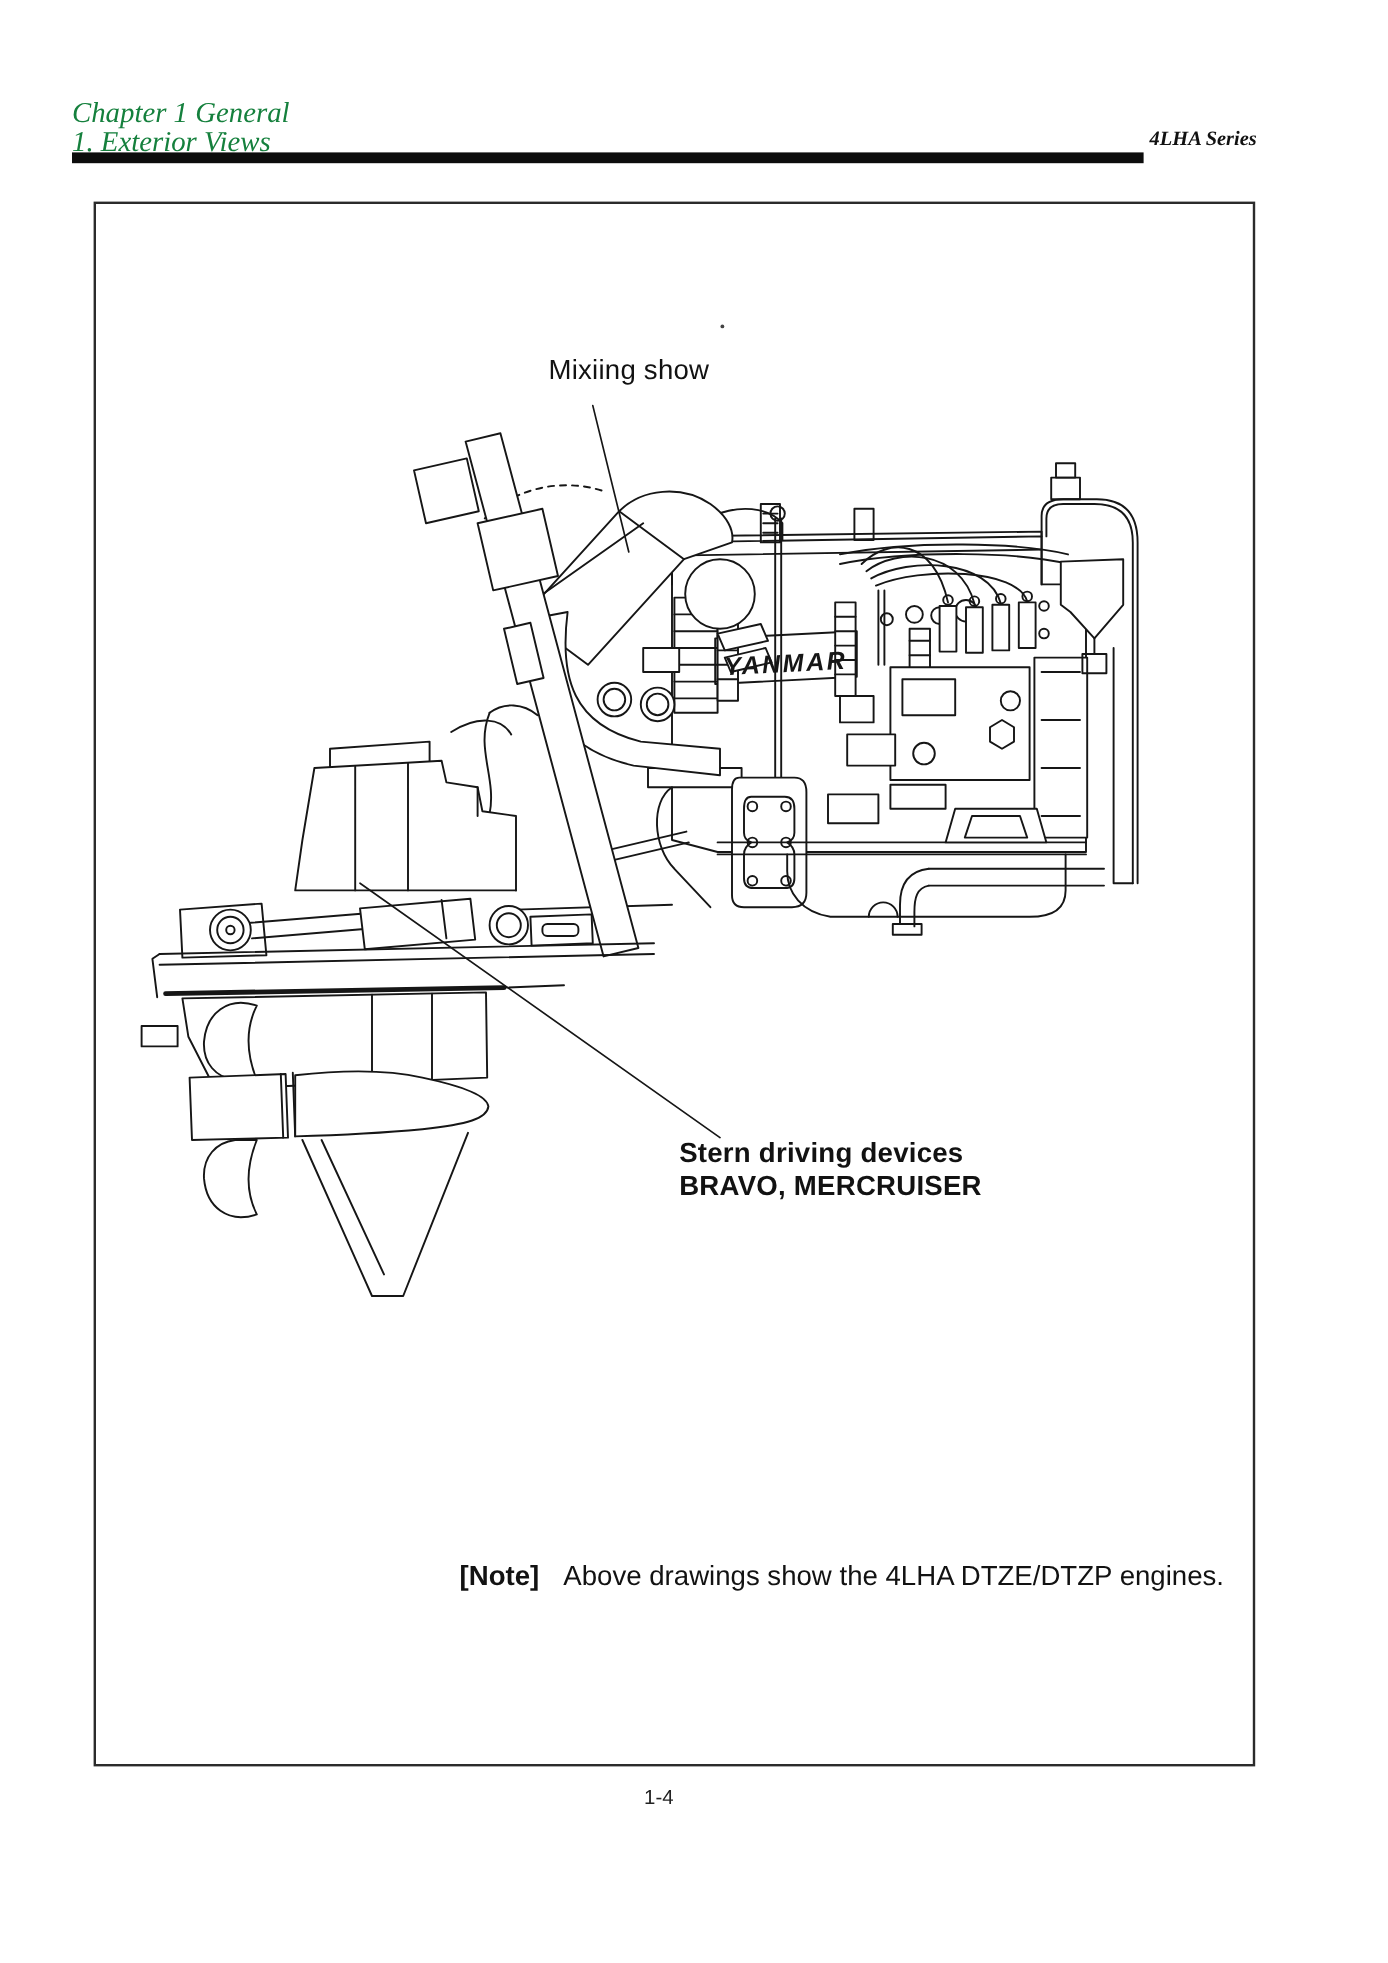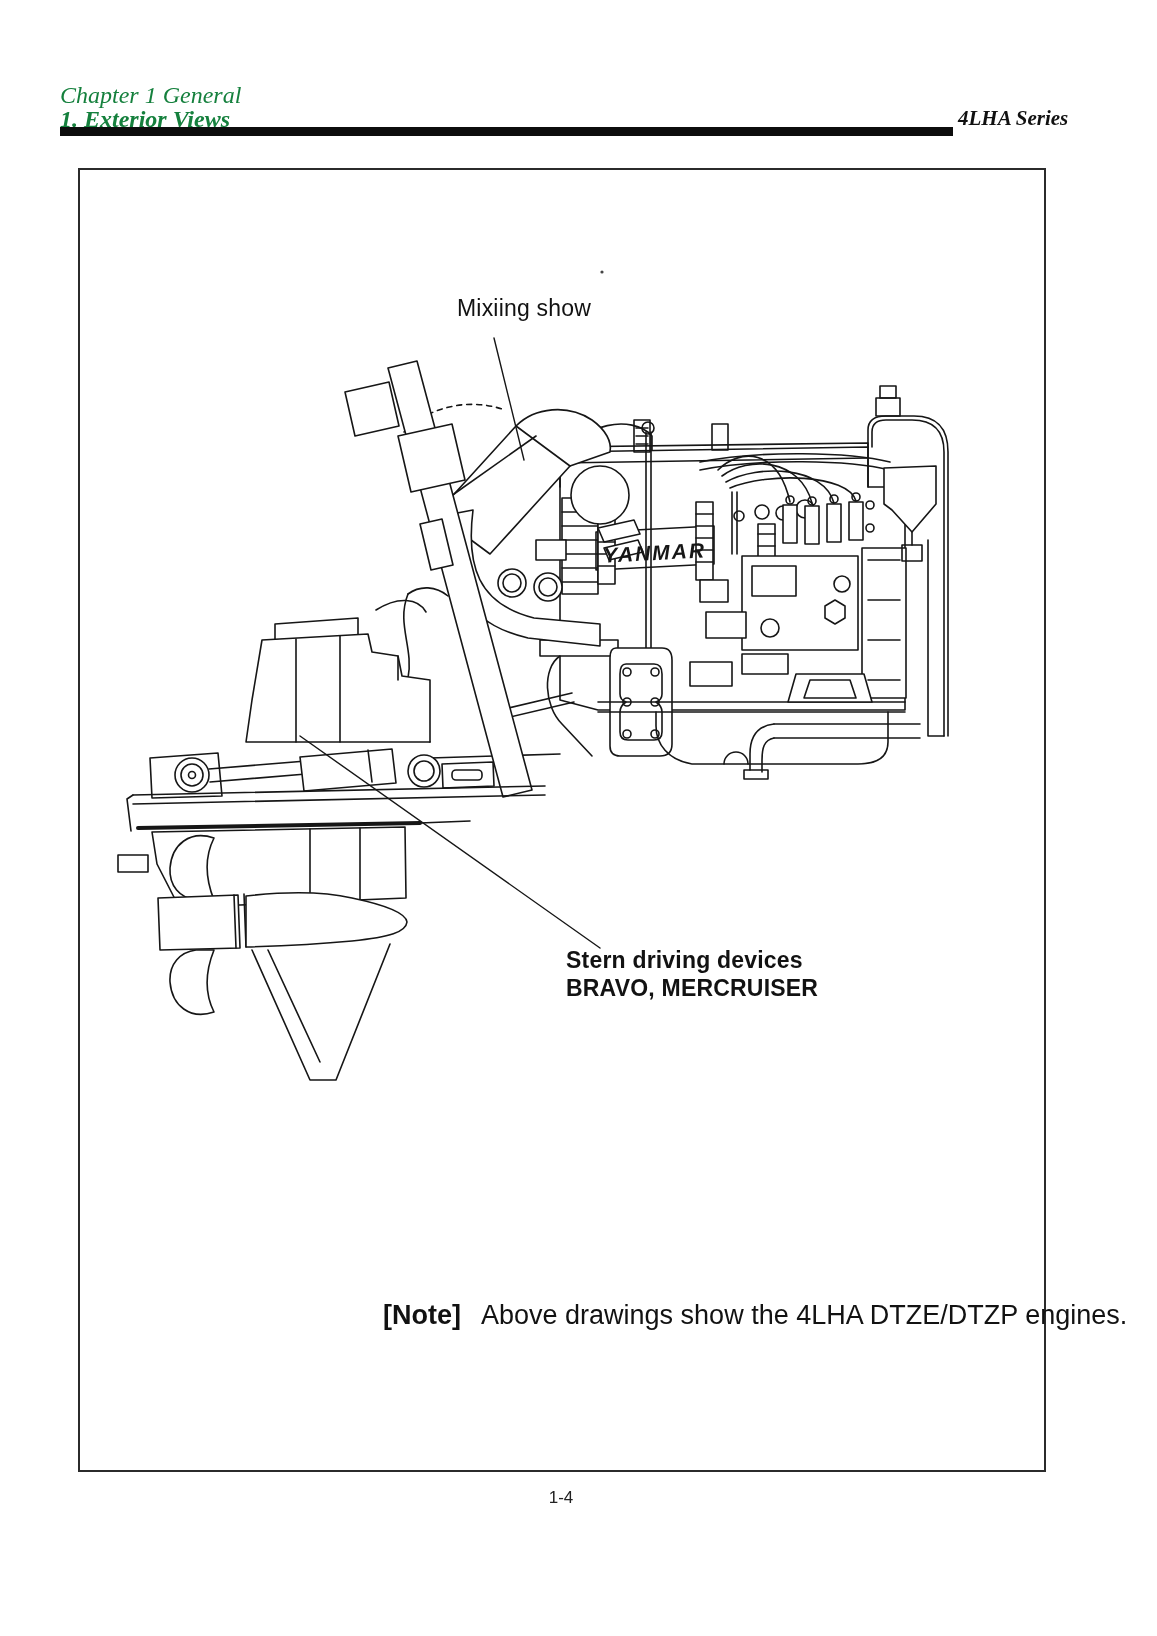--- a/index.html
+++ b/index.html
@@ -9,39 +9,39 @@
     font-family:"Liberation Sans",sans-serif;
     color:#161616;overflow:hidden;
   }
   .abs{position:absolute;}
   .hdr{
     font-family:"Liberation Serif",serif;
     font-style:italic;font-size:24px;color:#15803d;
     white-space:nowrap;
   }
   .chapter{left:60px;top:82px;}
-  .section{left:60px;top:106px;font-weight:bold;}
+  .section{left:60px;top:106px;}
   .rulebar{left:60px;top:127px;width:893px;height:9px;background:#0d0d0d;}
   .series{
     left:958px;top:106px;
     font-family:"Liberation Serif",serif;font-style:italic;
-    font-weight:600;font-size:21px;color:#111;white-space:nowrap;
+    font-weight:600;font-size:17px;color:#111;white-space:nowrap;
   }
   .frame{
     left:78px;top:168px;width:964px;height:1300px;
     border:2px solid #2b2b2b;background:transparent;
   }
   .drawing{left:0;top:0;width:1157px;height:1636px;}
   .lbl{font-size:23px;color:#121212;white-space:nowrap;letter-spacing:0.2px;}
   .lbl-mixing{left:457px;top:295px;}
   .lbl-stern{left:566px;top:946px;line-height:28px;font-weight:bold;}
-  .note{left:383px;top:1300px;font-size:27px;color:#121212;white-space:nowrap;}
+  .note{left:383px;top:1300px;font-size:23px;color:#121212;white-space:nowrap;}
   .note .prefix{font-weight:bold;}
   .note .gap{display:inline-block;width:20px;}
-  .pagenum{left:0;top:1488px;width:1098px;text-align:center;font-size:17px;color:#222;padding-left:12px;}
+  .pagenum{left:0;top:1488px;width:1098px;text-align:center;font-size:17px;color:#222;}
 </style>
 </head>
 <body>
 
 <div class="abs hdr chapter">Chapter 1 General</div>
 <div class="abs hdr section">1. Exterior Views</div>
 <div class="abs rulebar"></div>
 <div class="abs series">4LHA Series</div>
 
 <div class="abs frame"></div>

